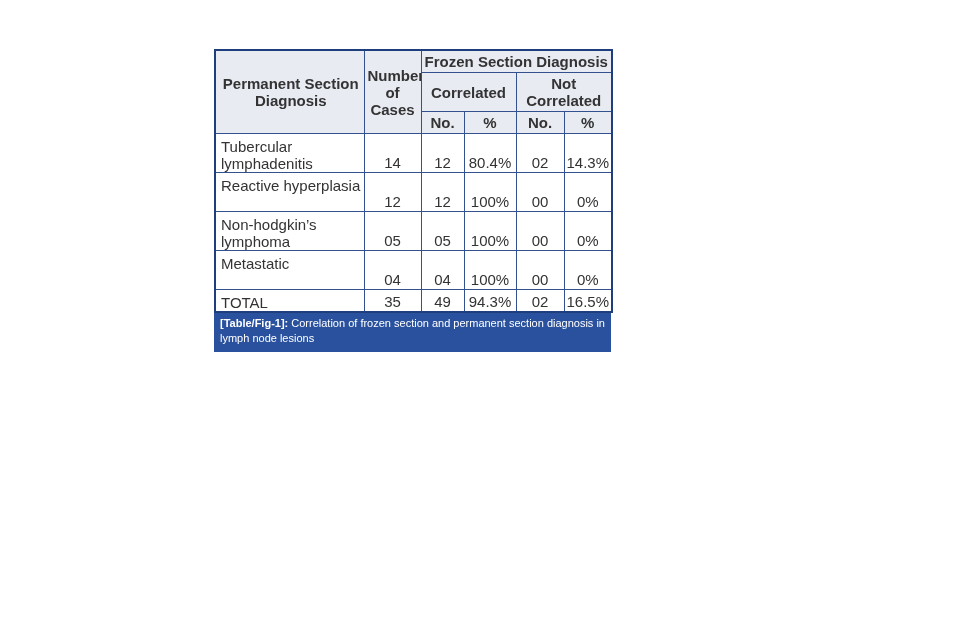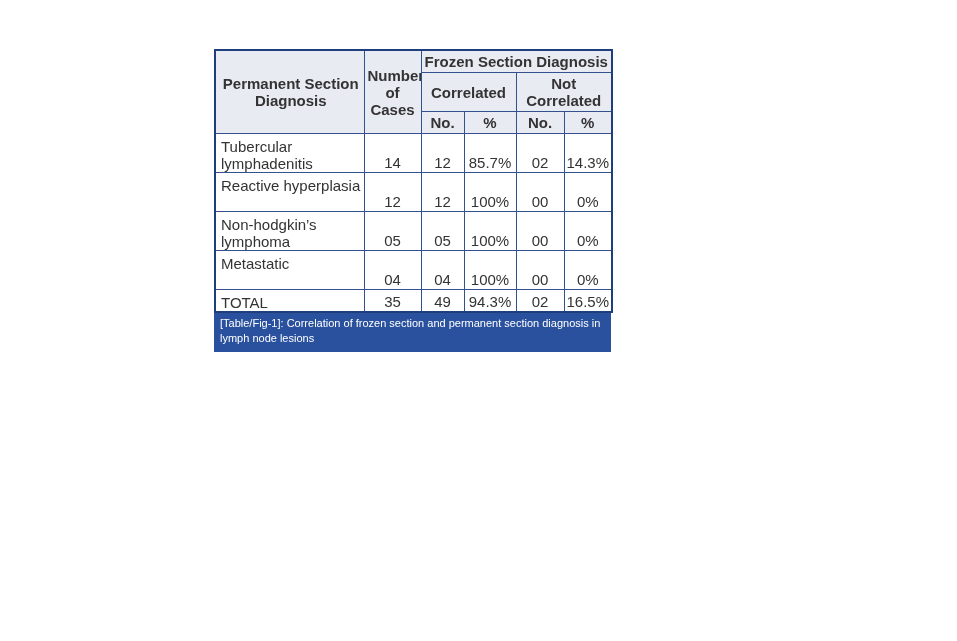--- a/index.html
+++ b/index.html
@@ -71,21 +71,21 @@
     padding-top:3px;
   }
   .caption-bar{
     background:var(--caption-bg);
     color:var(--caption-text);
     font-size:11px;
     line-height:1.4;
     padding:3px 6px 5px 6px;
     width:385px;
   }
-  .caption-bar b{font-weight:normal;margin-top:47px;}
+  .caption-bar b{font-weight:bold;margin-top:47px;}
 </style>
 </head>
 <body>
 
 <div class="figure-wrap">
   <table class="data-table">
     <colgroup>
       <col style="width:149px">
       <col style="width:57px">
       <col style="width:43px">
@@ -107,21 +107,21 @@
         <td class="hdr">No.</td>
         <td class="hdr">%</td>
         <td class="hdr">No.</td>
         <td class="hdr">%</td>
       </tr>
 
       <tr class="body-row">
         <td class="diag">Tubercular lymphadenitis</td>
         <td class="num">14</td>
         <td class="num">12</td>
-        <td class="num">85.7%</td>
+        <td class="num">80.4%</td>
         <td class="num">02</td>
         <td class="num">14.3%</td>
       </tr>
       <tr class="body-row">
         <td class="diag">Reactive hyperplasia</td>
         <td class="num">12</td>
         <td class="num">12</td>
         <td class="num">100%</td>
         <td class="num">00</td>
         <td class="num">0%</td>

